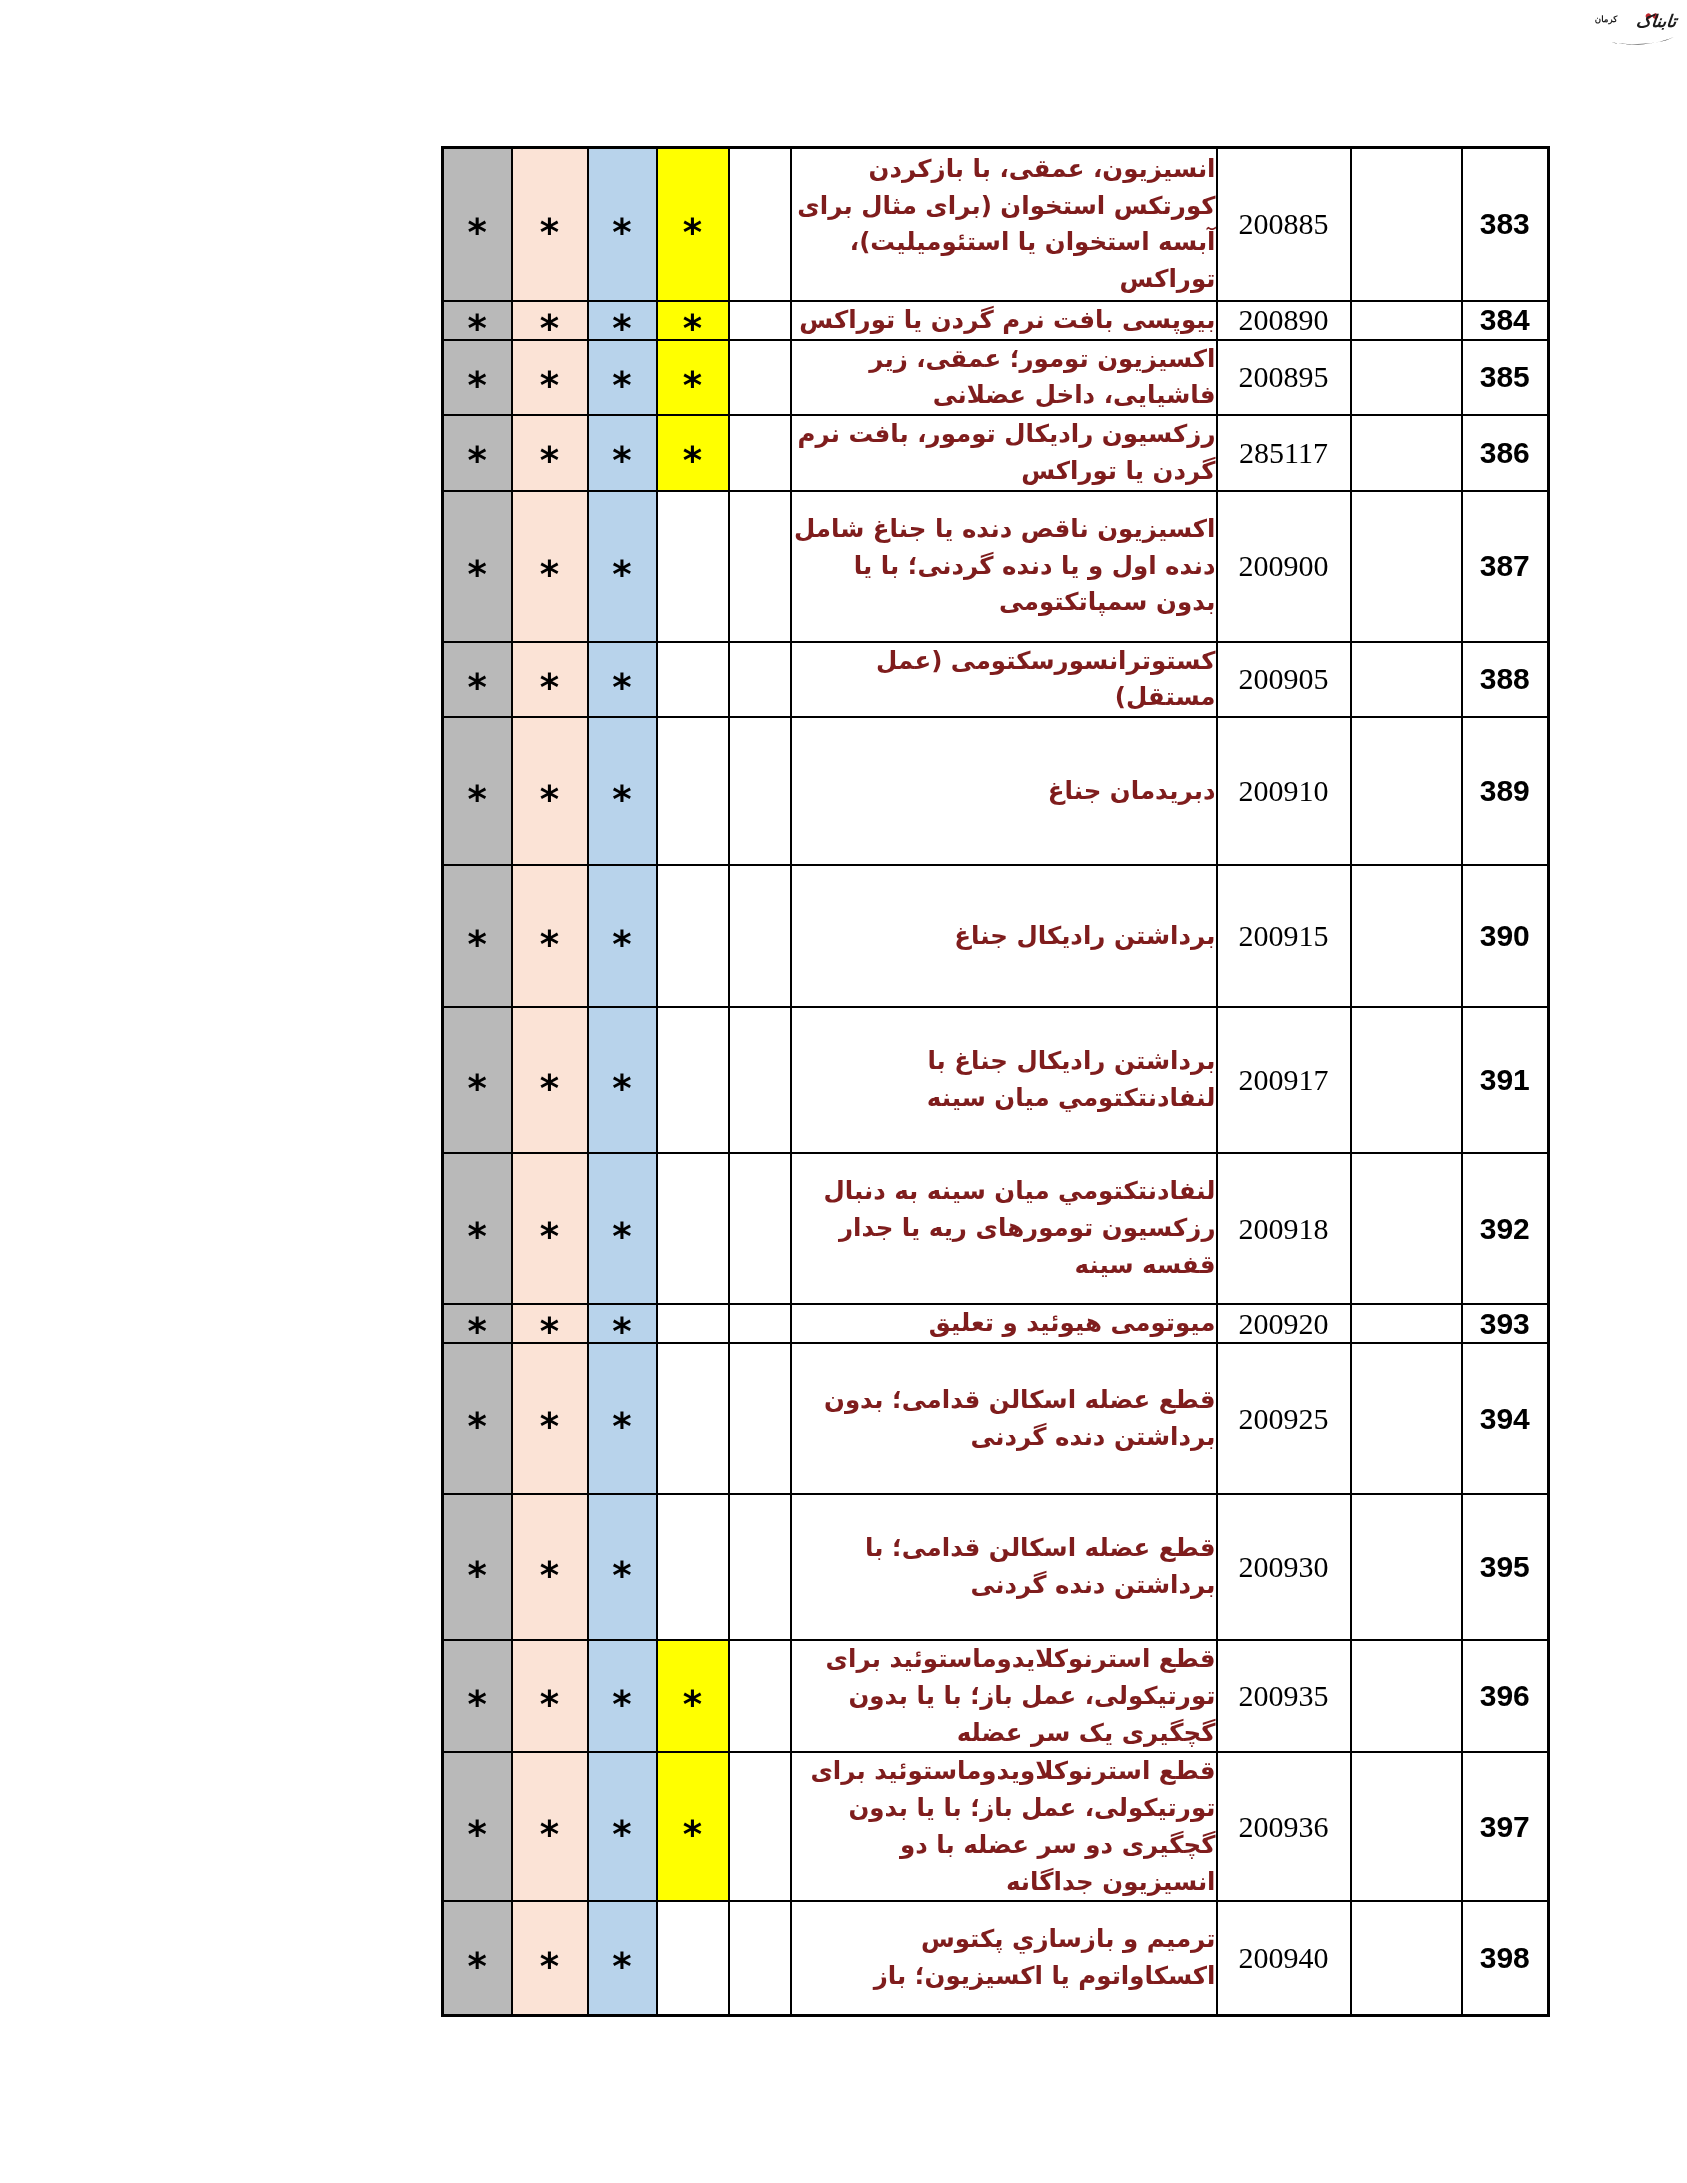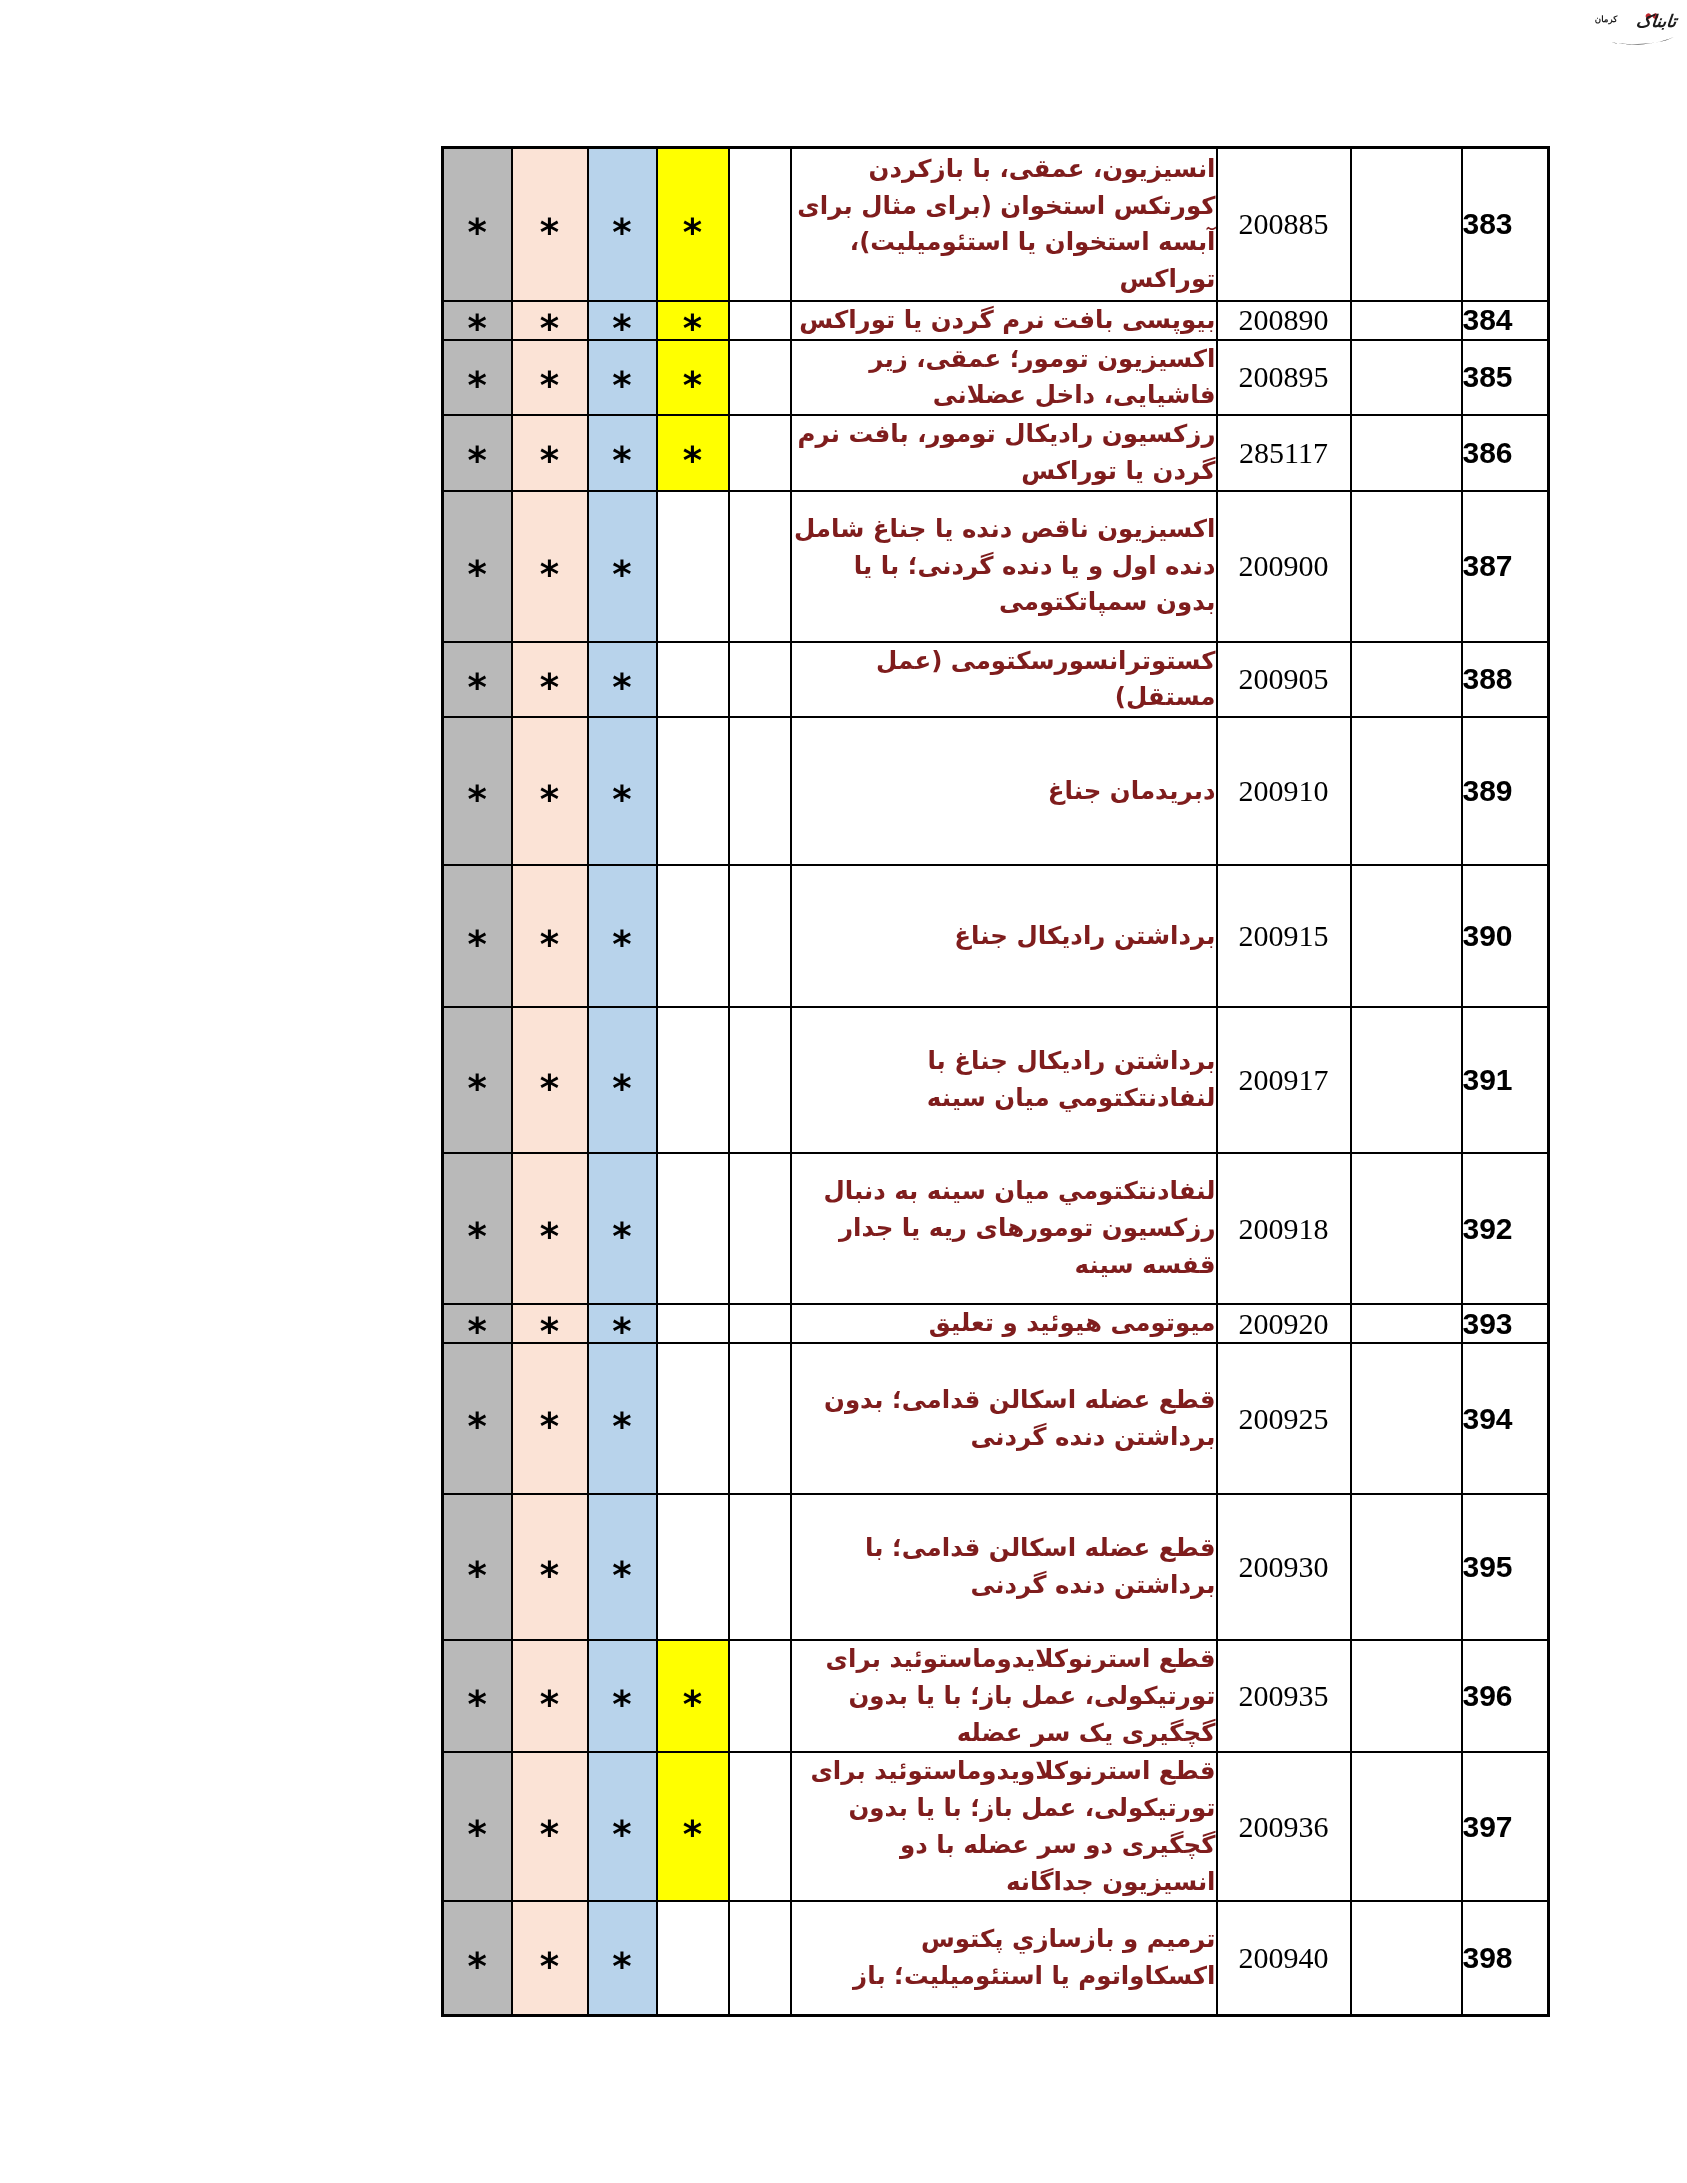--- a/index.html
+++ b/index.html
@@ -71,20 +71,21 @@
     padding:4px 4px 4px 6.6px;
     color:#7f1d1d;
     font-family:"DejaVu Sans", sans-serif;
   }
   td.code{
     text-align:center;
     font-size:30px; font-weight:400; color:#000;
     font-family:Liberation Serif, serif;
   }
   td.rownum{
+    text-align:center;
     font-size:30px; font-weight:bold; color:#000;
     font-family:"Liberation Sans","DejaVu Sans",sans-serif;
   }
 </style>
 </head>
 <body>
 
 <div class="sheet">
 
   <div class="logo">
@@ -383,21 +384,21 @@
             <span class="star">*</span>
           </td>
       <td class="col-peach">
             <span class="star">*</span>
           </td>
       <td class="col-blue">
             <span class="star">*</span>
           </td>
       <td class="col-yellow nofill"></td>
       <td></td>
-      <td class="desc">ترمیم و بازسازي پکتوس اکسکاواتوم یا استئومیلیت؛ باز</td>
+      <td class="desc">ترمیم و بازسازي پکتوس اکسکاواتوم یا اکسیزیون؛ باز</td>
       <td class="code">200940</td>
       <td></td>
       <td class="rownum">398</td>
     </tr>
       </tbody>
   </table>
 
 </div>
 
 

